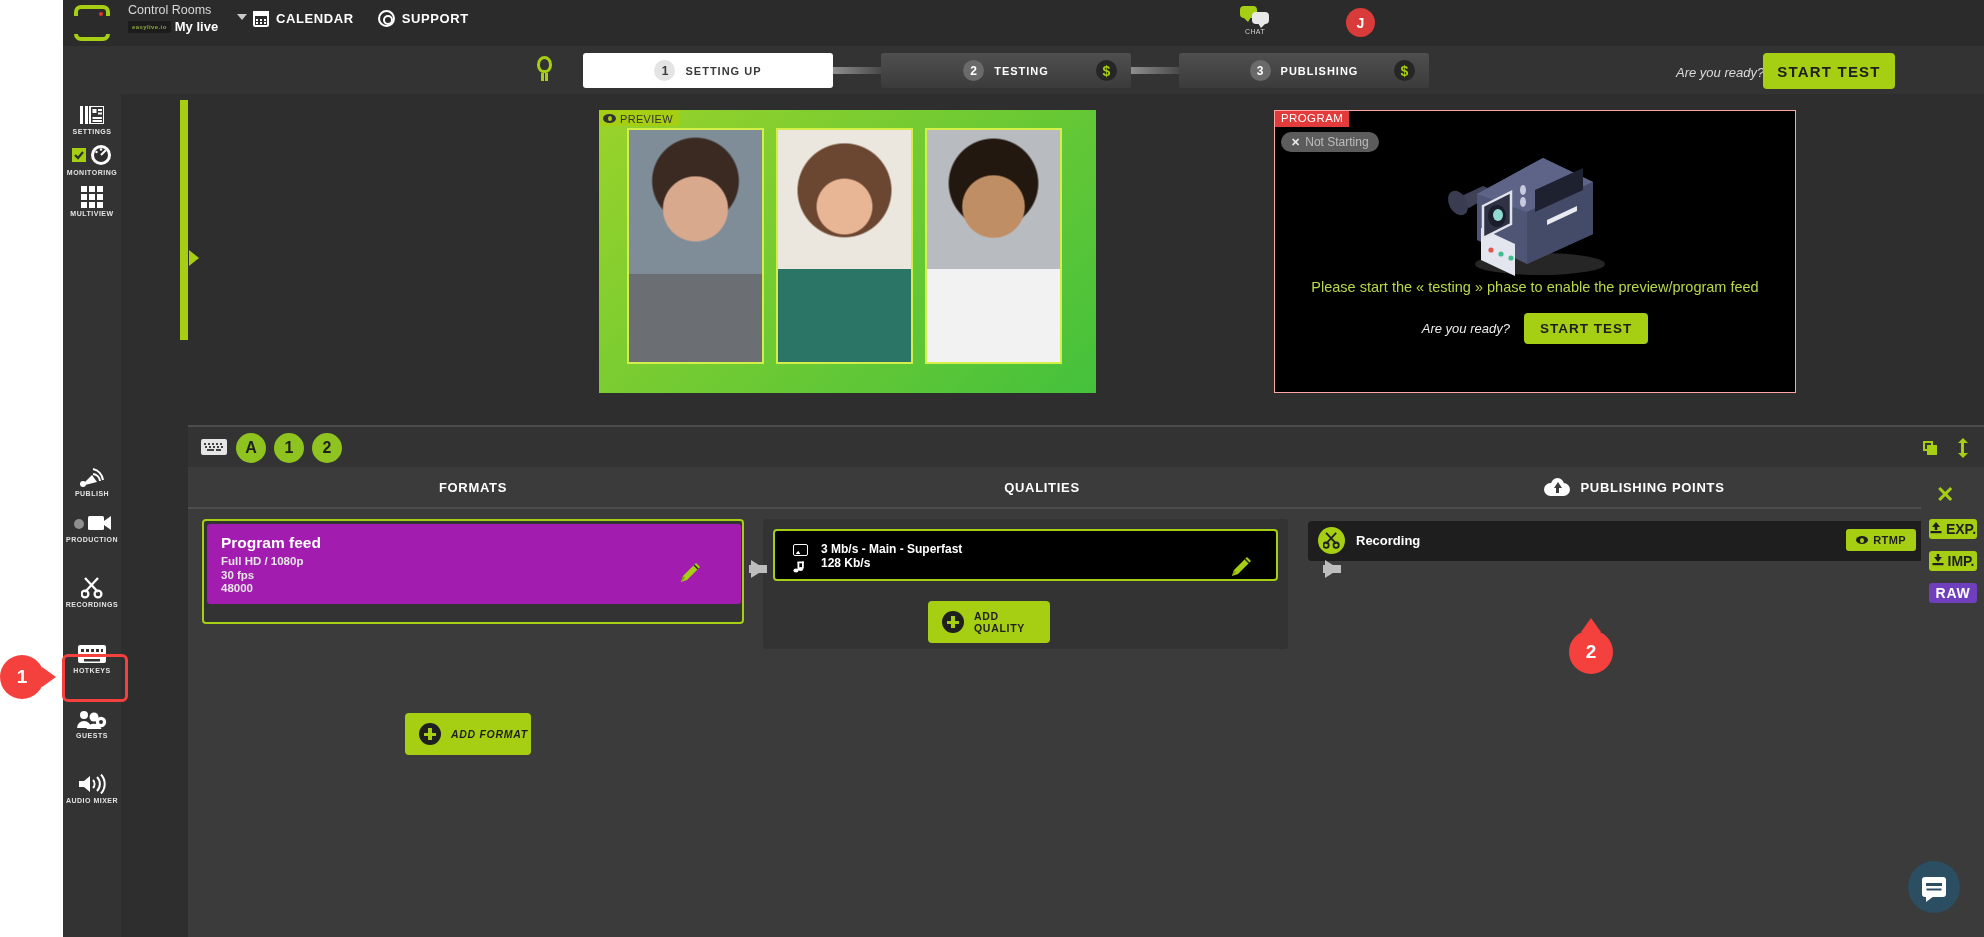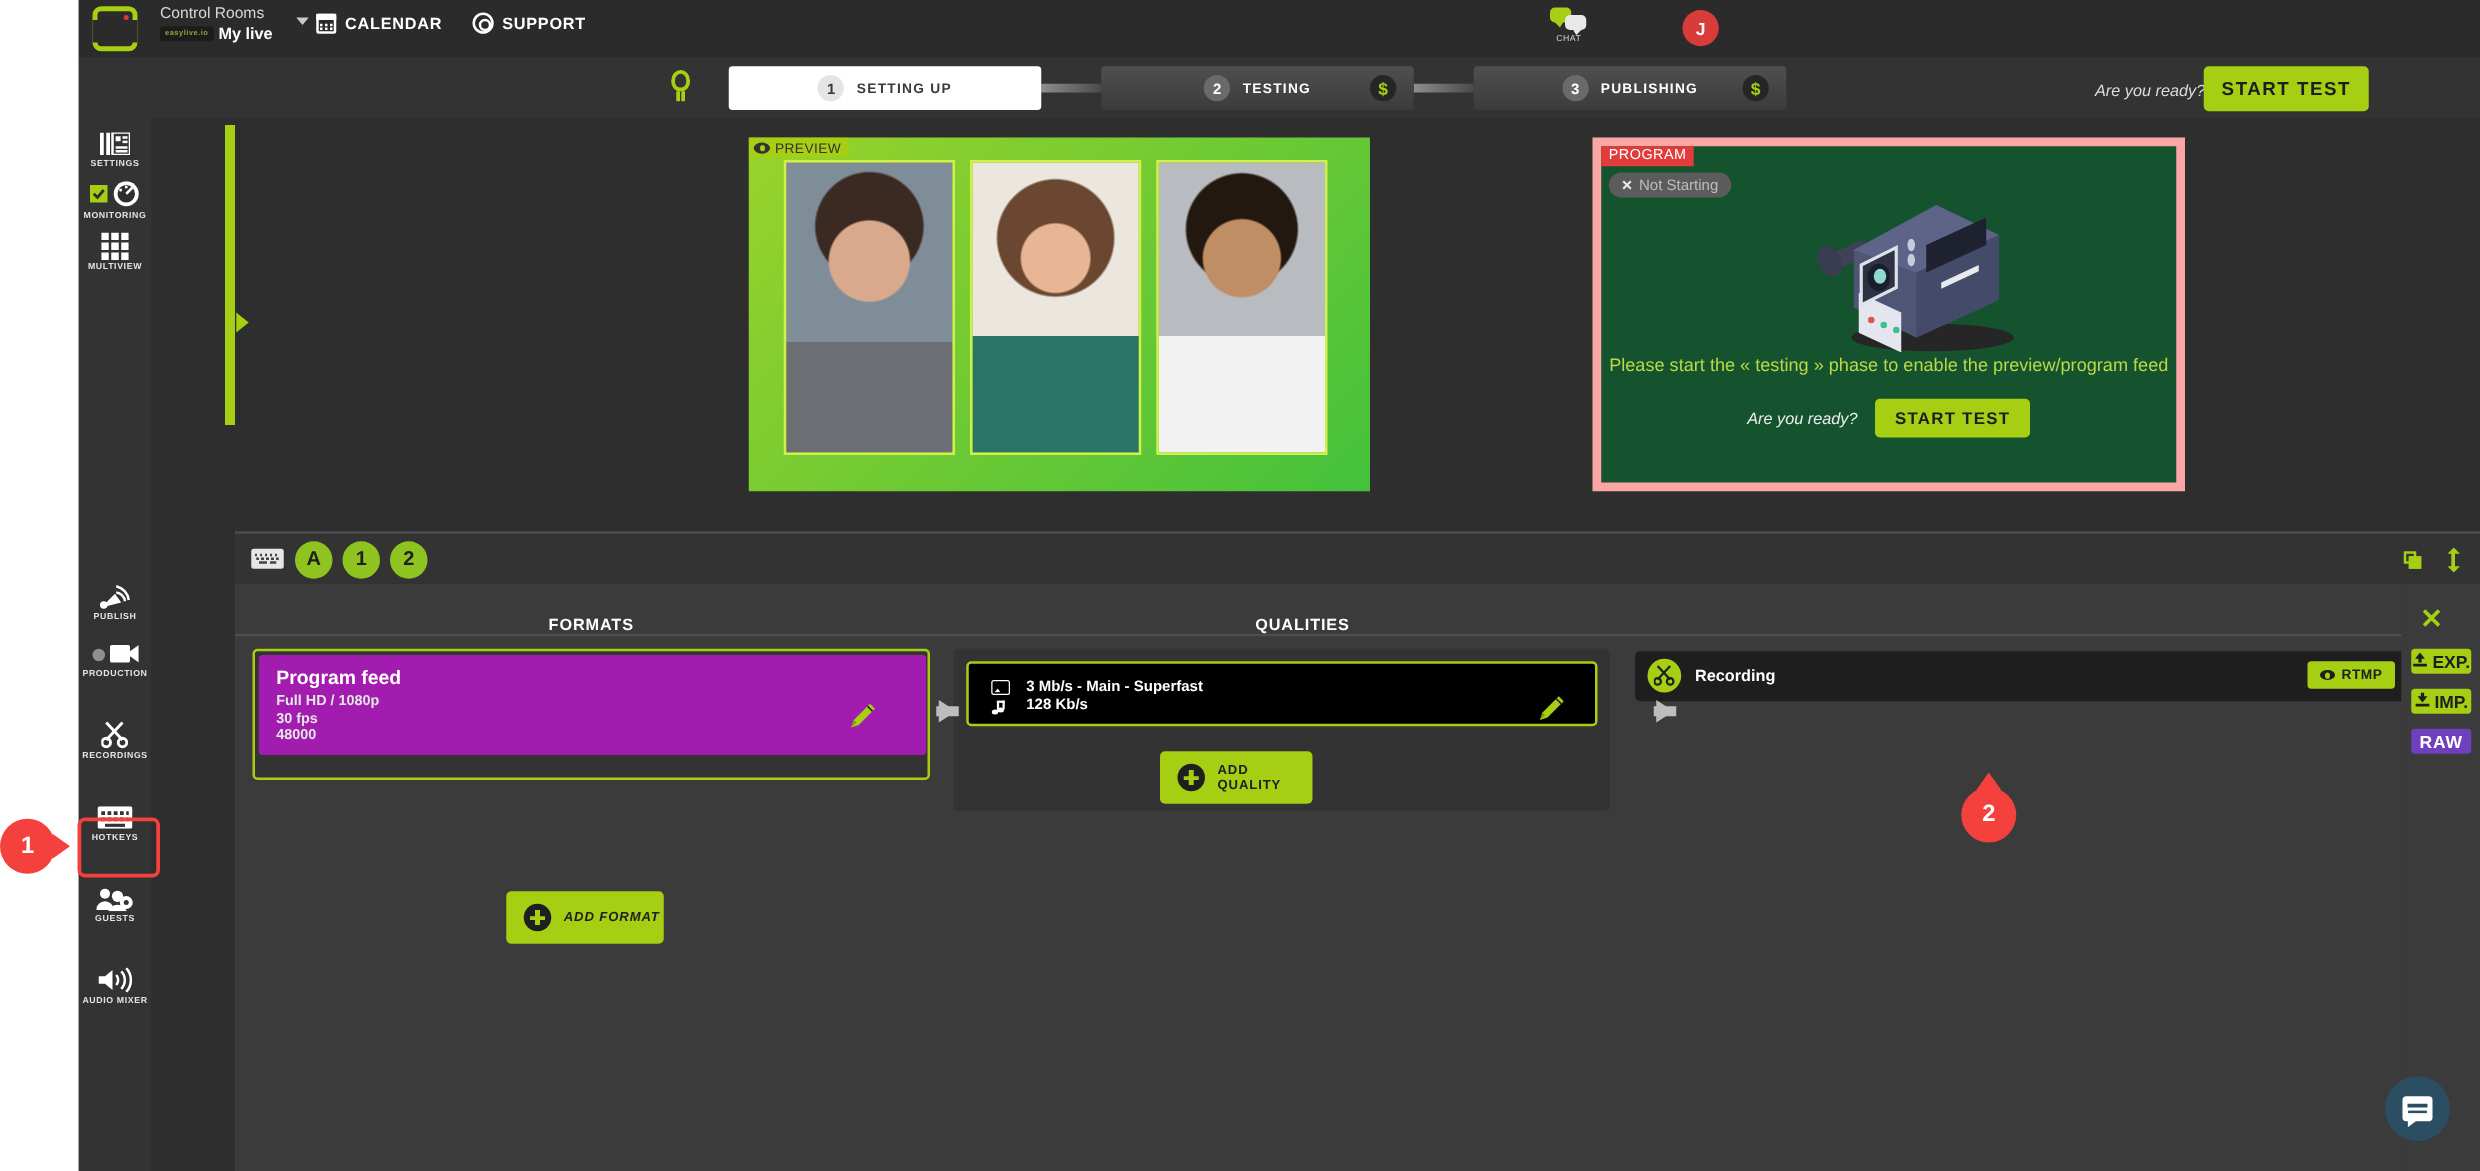--- a/index.html
+++ b/index.html
@@ -182,22 +182,22 @@
   .pv-badge {
     position:absolute; left:0; top:0; height:16px; background:#a6ce13;
     color:#333; font-size:11px; padding:1px 6px 0 4px; display:flex; align-items:center; gap:4px;
     letter-spacing:.3px;
   }
   .eye { width:13px;height:9px;border-radius:50% 50%;background:#333; position:relative;}
   .eye::after{content:"";position:absolute;left:4.5px;top:1.5px;width:4px;height:5px;border-radius:50%;background:#a6ce13;}
   .pv-people { position:absolute; left:28px; top:18px; display:flex; gap:12px; }
   .pcard { width:137px; height:236px; border:2px solid #d4ef4a; overflow:hidden; }
   .pgm {
-    position:absolute; left:1086px; top:10px; width:474px; height:283px;
-    background:#14532d; border:7px solid #fca5a5;
+    position:absolute; left:1086px; top:10px; width:522px; height:283px;
+    background:#000000; border:1px solid #fca5a5;
   }
   .pgm-badge {
     position:absolute; left:0; top:0; height:16px; background:#e23b3b; color:#fff;
     font-size:11.5px; padding:1px 6px 0; letter-spacing:.4px; font-weight:500;
   }
   .notstart {
     position:absolute; left:6px; top:21px; height:20px; background:#5c5c5c;
     border-radius:10px; padding:0 10px; display:flex; align-items:center; gap:5px;
     color:#bdbdbd; font-size:12px;
   }
@@ -253,21 +253,21 @@
   .strip-right { position:absolute; right:14px; top:11px; display:flex; gap:18px; align-items:center;}
   .updown { width:14px;height:20px;position:relative;cursor:pointer;}
   .updown::before{content:"";position:absolute;left:5px;top:2px;width:3px;height:16px;background:#a6ce13;}
   .updown::after{content:"";position:absolute;left:1.5px;top:0;width:0;height:0;
     border-left:5px solid transparent;border-right:5px solid transparent;border-bottom:5px solid #a6ce13;}
   .updown i{position:absolute;left:1.5px;bottom:0;width:0;height:0;
     border-left:5px solid transparent;border-right:5px solid transparent;border-top:5px solid #a6ce13;}
 
   
   .work { position:absolute; left:125px; top:467px; width:1796px; height:470px; background:#3b3b3b;}
-  .colheads { position:absolute; left:0; top:0; width:1755px; height:40px; display:flex;align-items:flex-end; }
+  .colheads { position:absolute; left:0; top:0; width:1755px; height:40px; display:flex; }
   .colhead {
     display:flex; align-items:center; justify-content:center; gap:10px;
     font-size:13px; font-weight:bold; color:#ffffff; letter-spacing:.7px;
   }
   .ch1 { width:570px; }
   .ch2 { width:568px; }
   .ch3 { width:617px; }
   .cloud-ico { position:relative; width:26px; height:18px;}
   .cloud-ico::before{
     content:"";position:absolute;left:0;top:5px;width:26px;height:13px;background:#fff;border-radius:8px;
@@ -735,20 +735,27 @@
       </div>
     </div>
 
     <div class="work">
       <div class="colheads">
         <div class="colhead ch1">
           <span>FORMATS</span>
         </div>
         <div class="colhead ch2">
           <span>QUALITIES</span>
+        </div>
+        <div class="colhead ch3">
+          <span class="cloud-ico">
+            <span class="cloud-arrow"></span>
+              <span class="cloud-stem"></span>
+          </span>
+          <span>PUBLISHING POINTS</span>
         </div>
       </div>
       <div class="divider"></div>
 
       <div class="row">
 
         <div class="panel-fmt">
           <div class="fmt-card">
             <div class="fmt-title">Program feed</div>
             <div class="fmt-lines">

